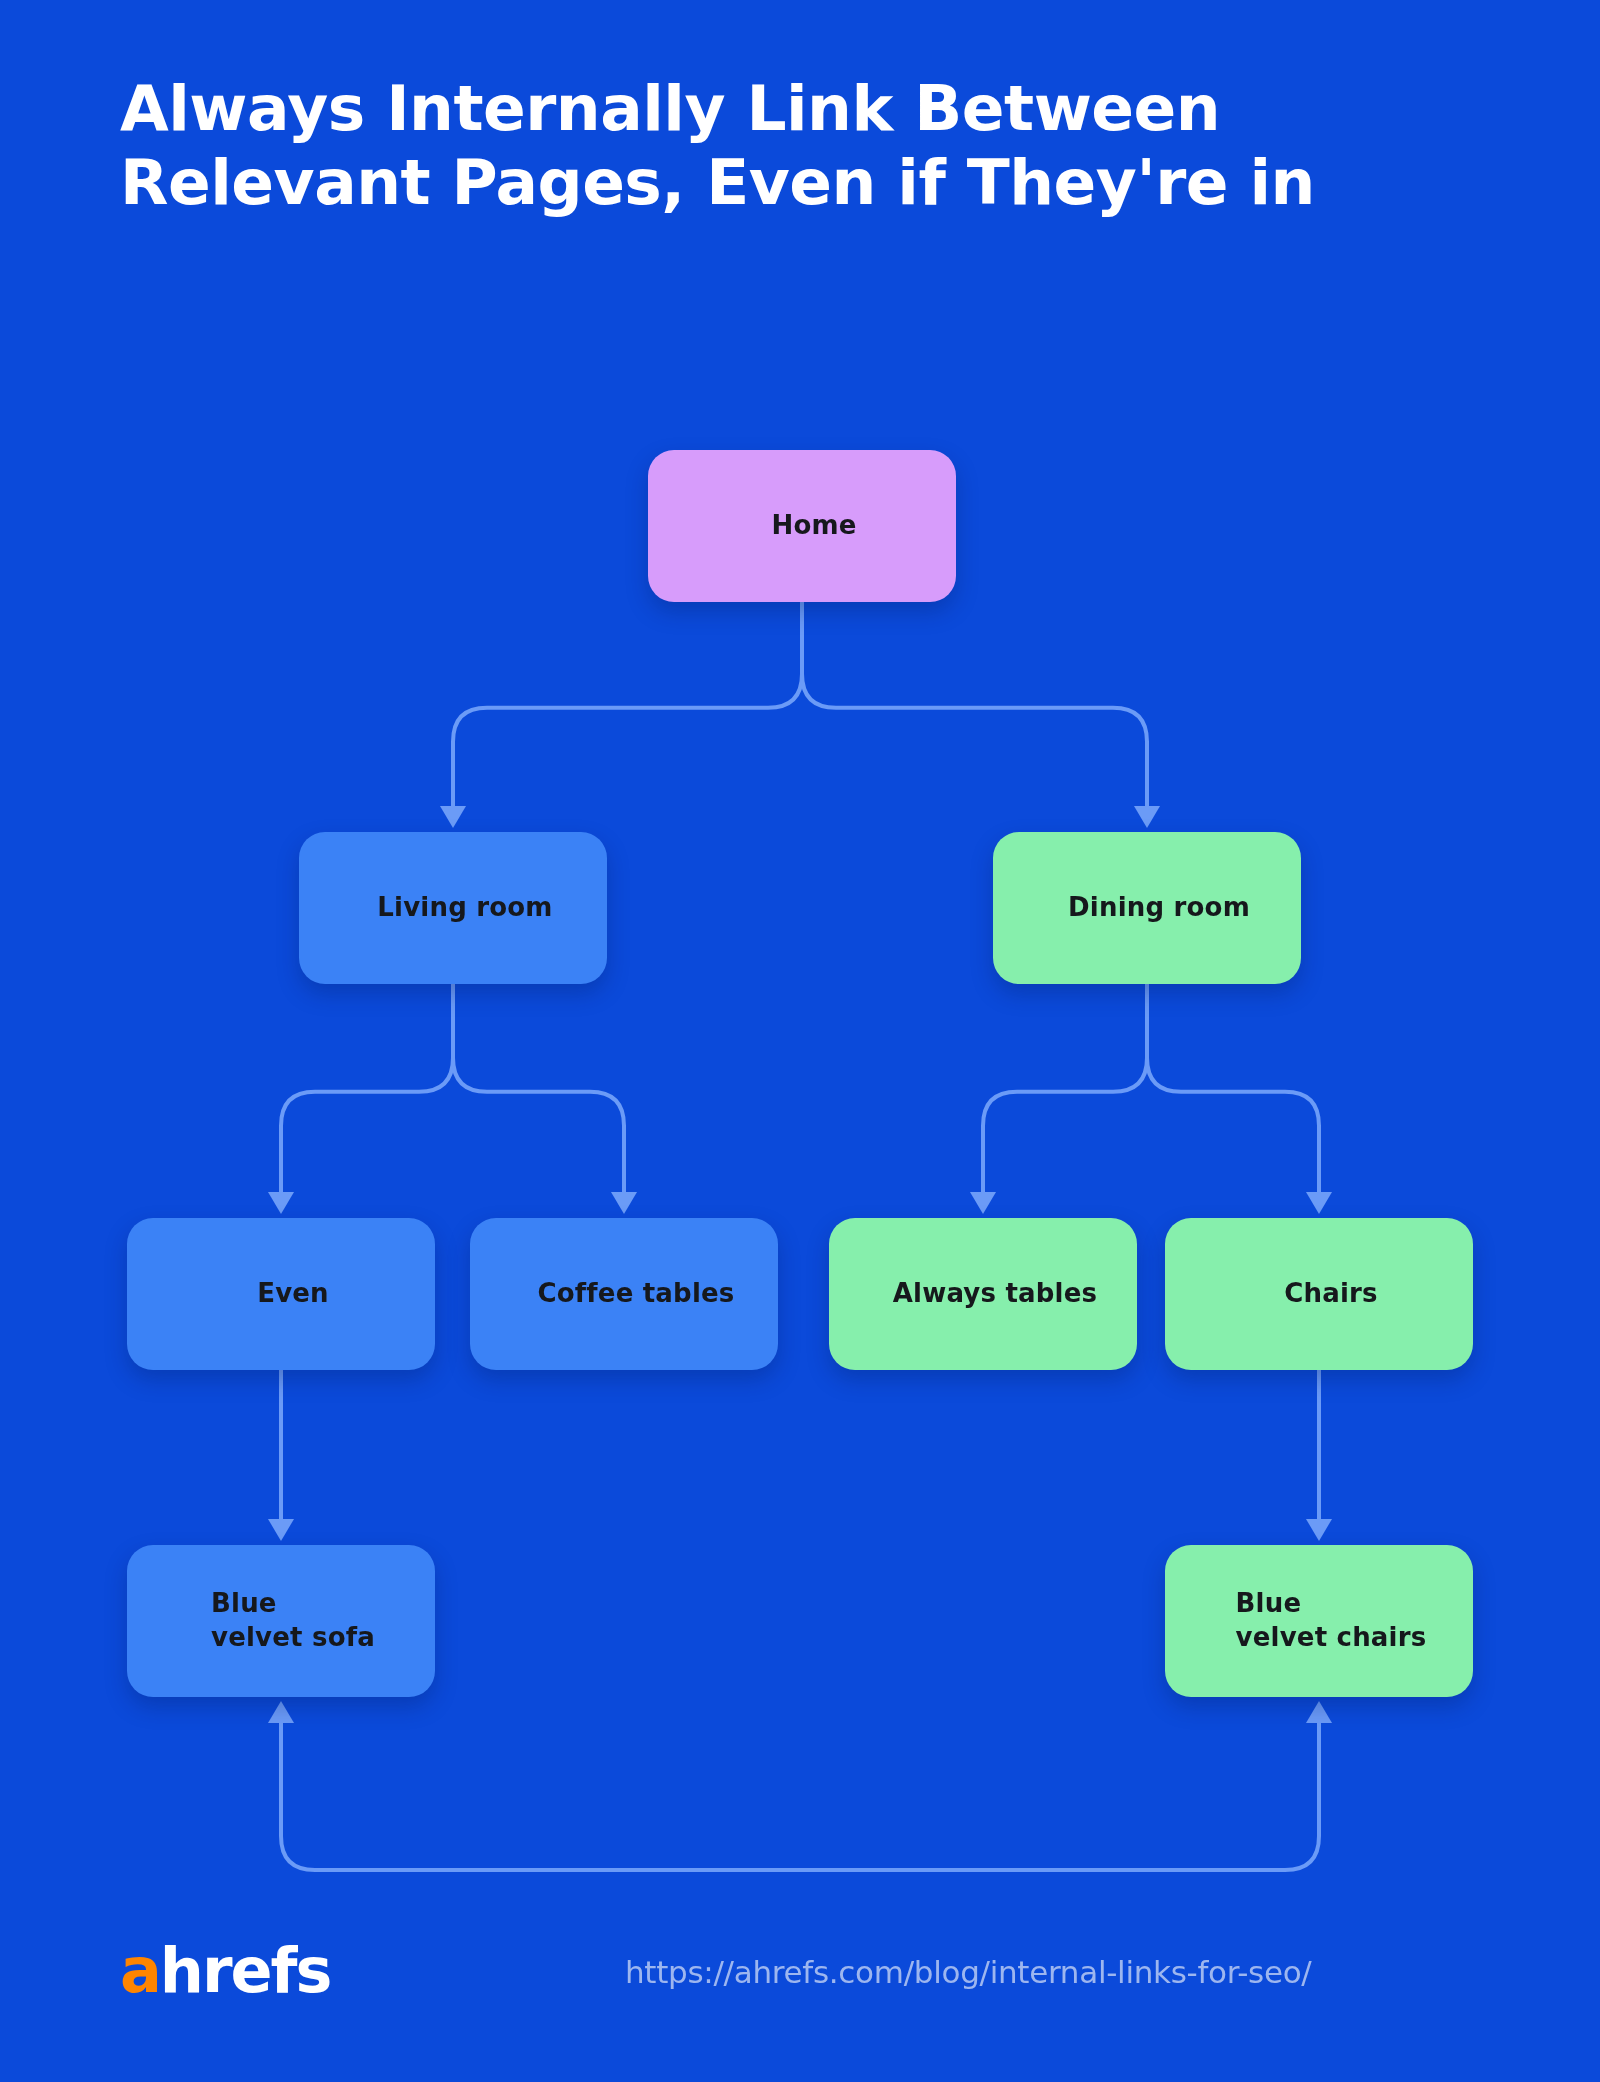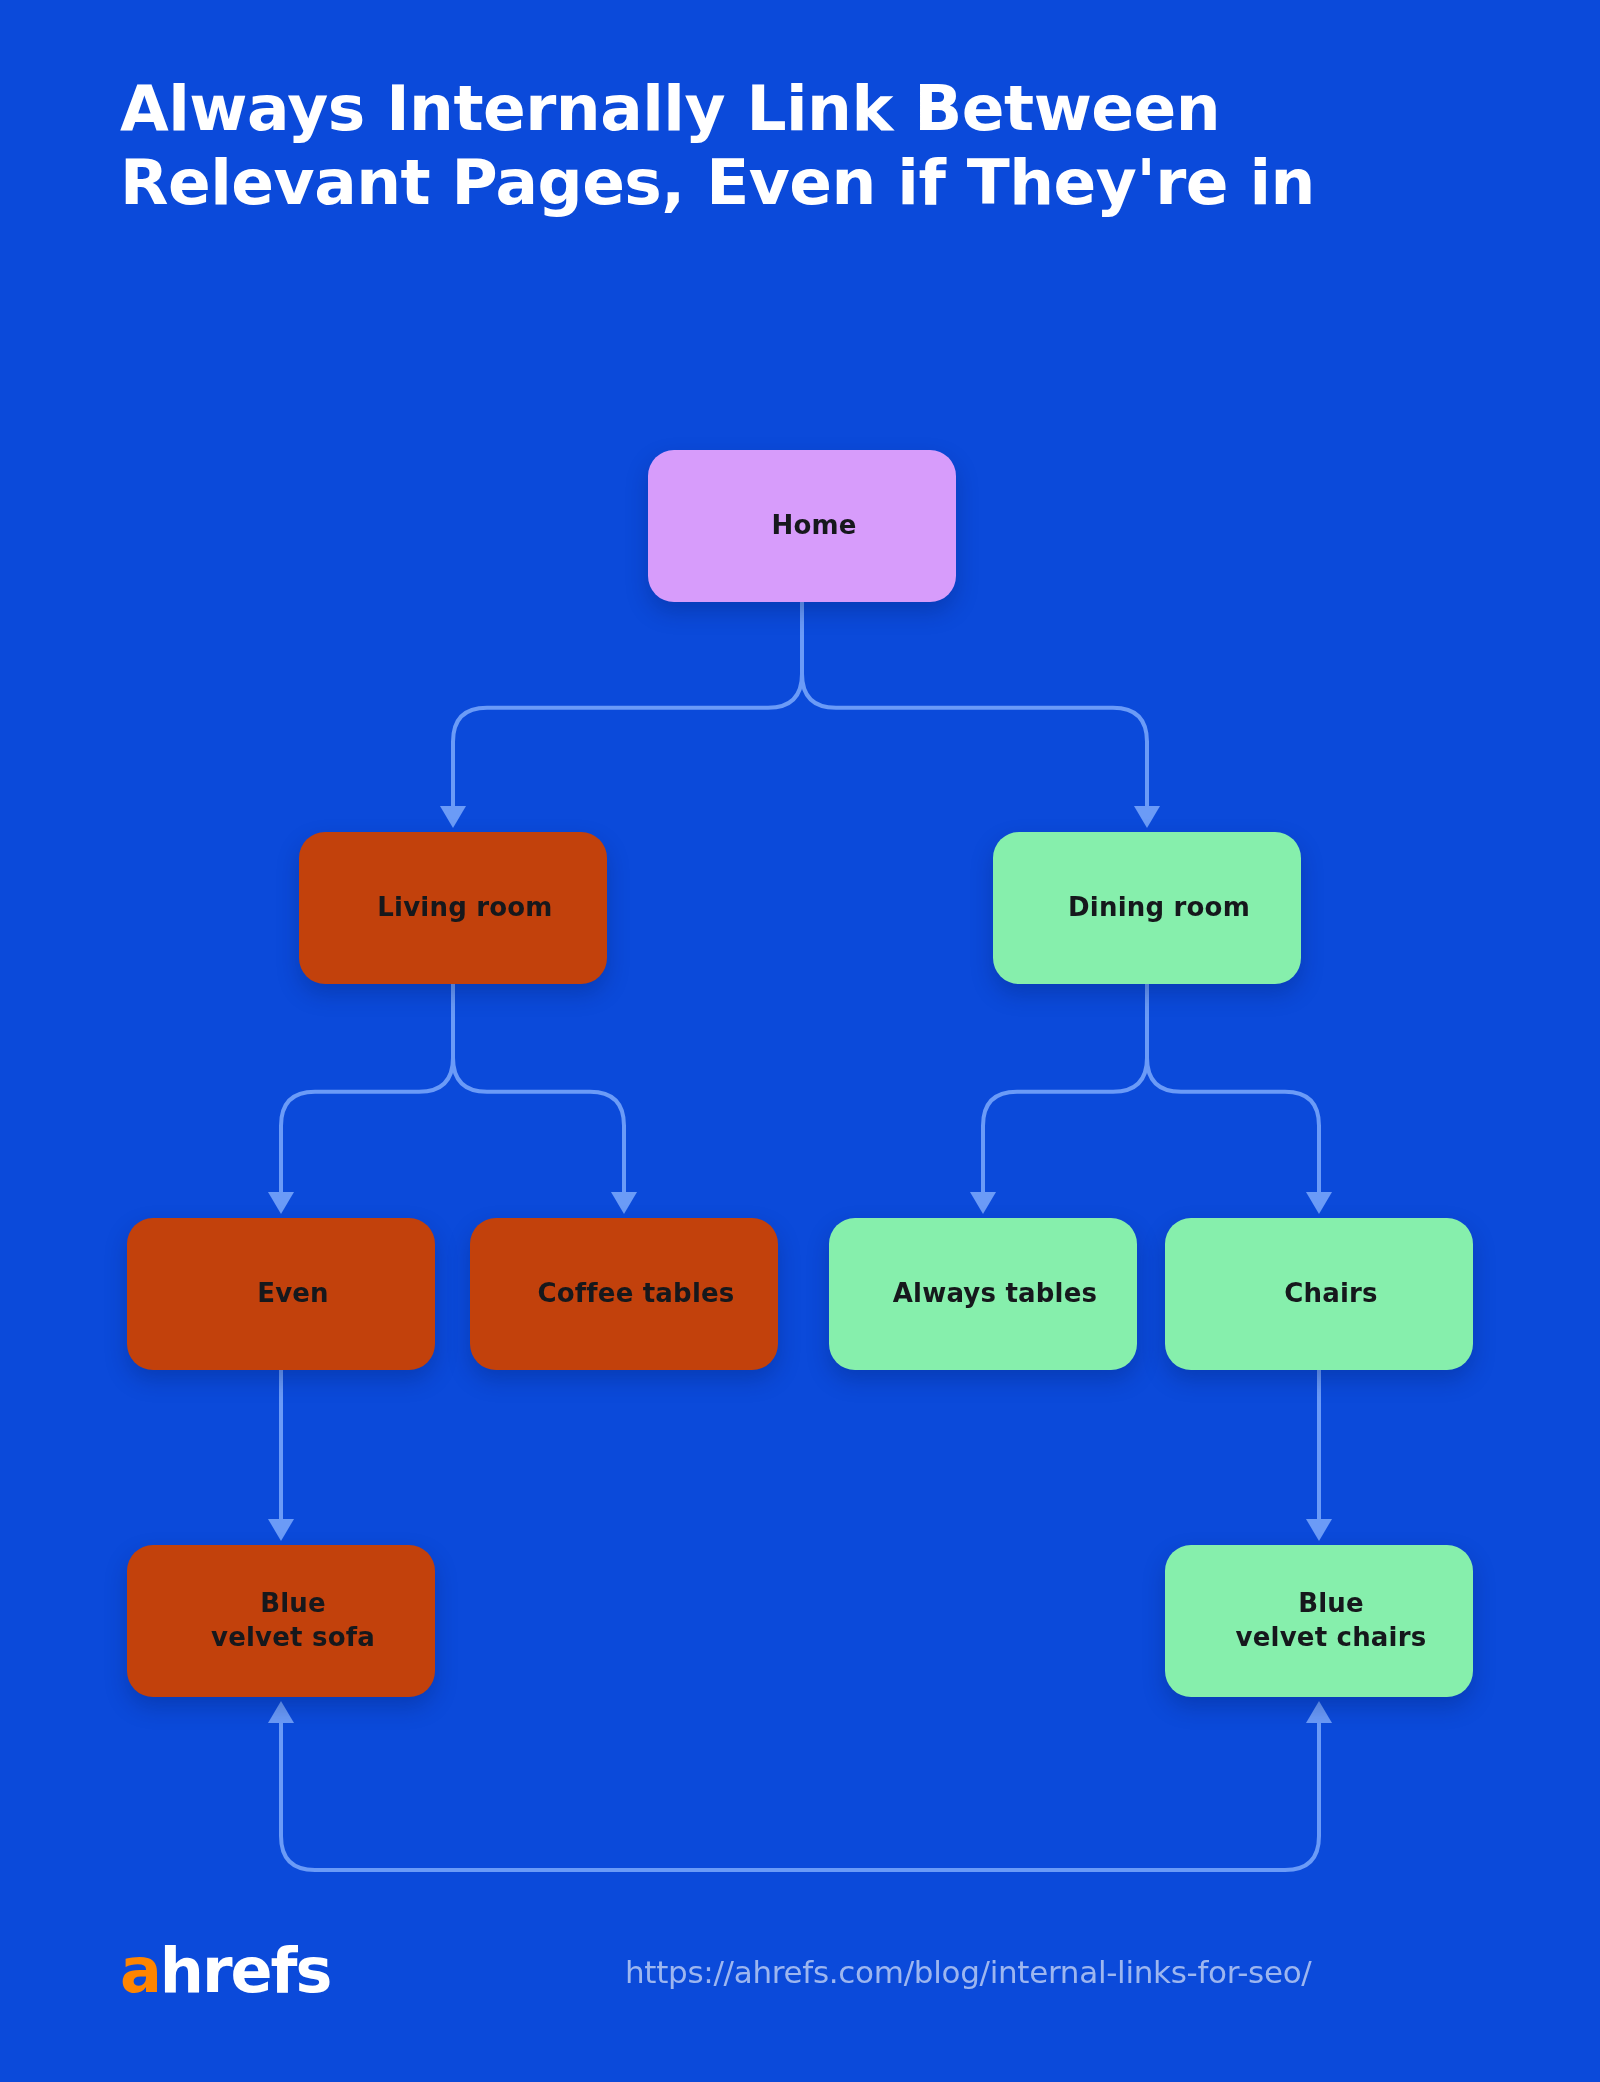--- a/index.html
+++ b/index.html
@@ -40,33 +40,33 @@
     pointer-events:none;
   }
 
   
   .node{
     position:absolute;
     border-radius:26px;
     display:flex;
     align-items:center;
     justify-content:center;
-    text-align:center;
+    text-align:left;
     box-shadow:0 10px 22px rgba(3,26,90,.28);
     font-family:"DejaVu Sans", sans-serif;
     font-weight:bold;
     font-size:26px;
     line-height:1.30;
     color:#16181c;
     letter-spacing:0.2px;
     z-index:3;
     padding-left:24px;
   }
   .node.purple{ background:#d79cfb; }
-  .node.green { background:#c2410c; }
+  .node.green { background:#3b82f6; }
   .node.yellow{ background:#86efac; }
   .node-label{ padding:0 10px; white-space:pre-line; }
 
   
   #footer{
     position:absolute;
     left:0; top:1940px;
     width:1600px; height:120px;
   }
   #logo{

